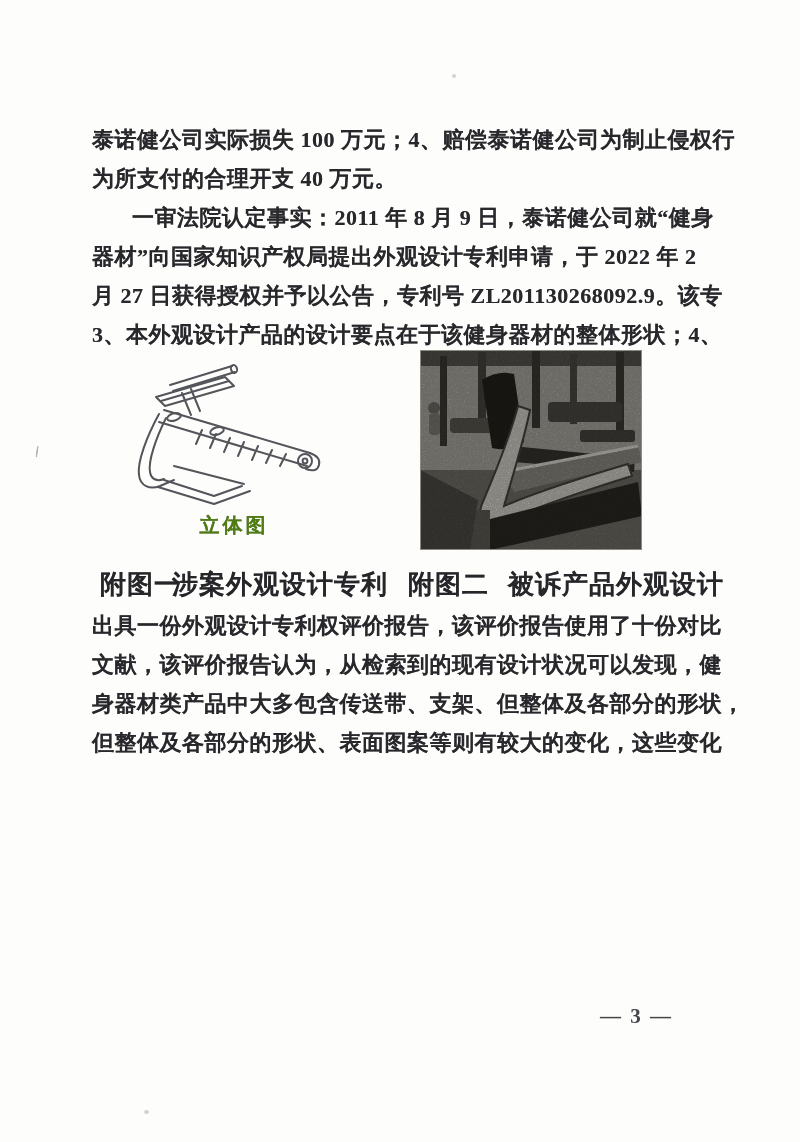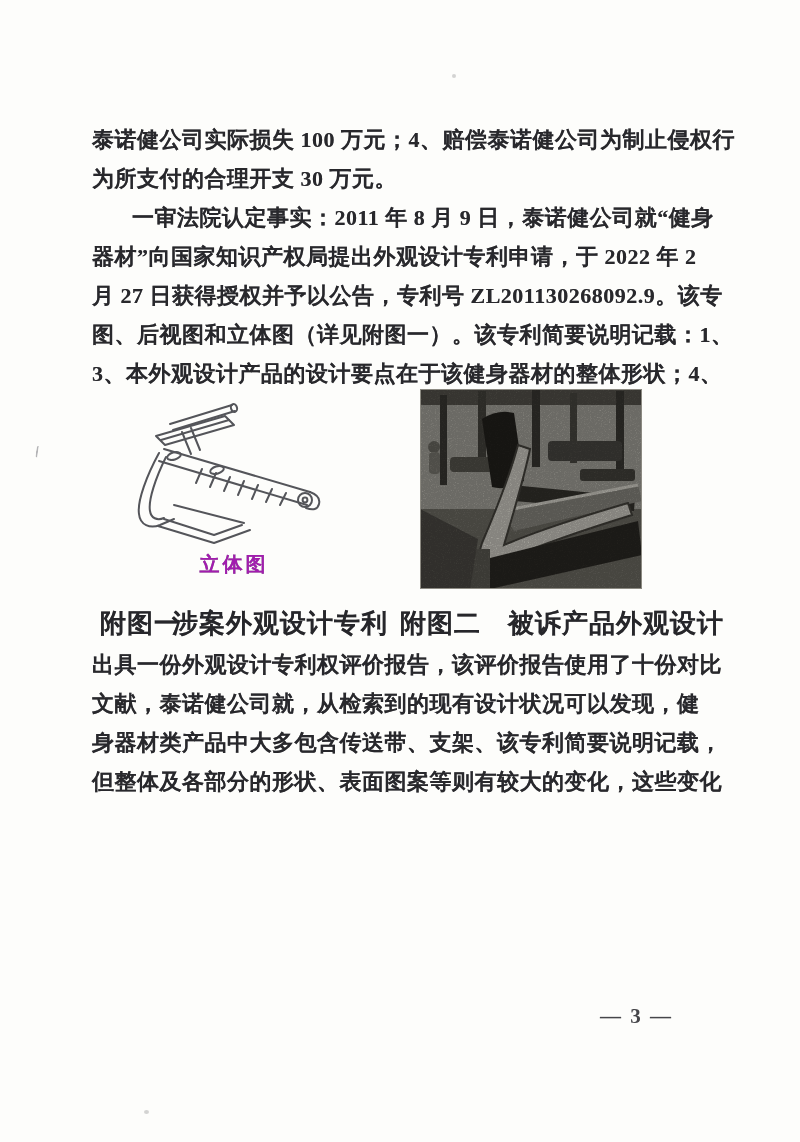--- a/index.html
+++ b/index.html
@@ -26,32 +26,32 @@
     color:#28282c;
     text-shadow:0 0 0.4px rgba(20,20,25,.55);
   }
   .text-line.indent{padding-left:40px;font-family:Liberation Serif, serif;}
   
   .figures{position:relative;height:216px;}
   .fig-drawing{position:absolute;left:36px;top:4px;width:212px;}
   .fig-drawing svg{display:block;}
   .fig-label{
     text-align:center;font-size:20px;font-weight:700;
-    letter-spacing:3px;color:#a21caf;margin-top:2px;
+    letter-spacing:3px;color:#4d7c0f;margin-top:2px;
     text-shadow:0 0 0.4px rgba(20,20,25,.5);
   }
   .fig-photo{position:absolute;left:328px;top:-4px;width:222px;height:200px;}
   .fig-photo svg{display:block;}
   
   .captions{position:relative;height:36px;font-size:26px;font-weight:600;}
   .captions span{position:absolute;top:0;line-height:30px;white-space:nowrap;
     letter-spacing:1px;text-shadow:0 0 0.4px rgba(20,20,25,.55);}
   .cap-tag1{left:8px;}
   .cap-title1{left:80px;}
-  .cap-tag2{left:308px;text-align:right;}
+  .cap-tag2{left:316px;text-align:right;}
   .cap-title2{left:416px;}
   
   .page-number{
     position:absolute;left:600px;top:1004px;width:100px;
     font-size:21px;letter-spacing:2px;color:#46464a;
     font-weight:600;white-space:nowrap;
   }
   
   .artifact{position:absolute;pointer-events:none;}
   .artifact-tick{left:36px;top:446px;width:4px;height:12px;
@@ -61,28 +61,27 @@
 </style>
 </head>
 <body>
 
 <div class="page">
 
   <div class="content">
 
     <div class="para">
         <div class="text-line">泰诺健公司实际损失 100 万元；4、赔偿泰诺健公司为制止侵权行</div>
-        <div class="text-line">为所支付的合理开支 30 万元。</div>
+        <div class="text-line">为所支付的合理开支 40 万元。</div>
       </div>
 
     <div class="para">
         <div class="text-line indent">一审法院认定事实：2011 年 8 月 9 日，泰诺健公司就“健身</div>
         <div class="text-line">器材”向国家知识产权局提出外观设计专利申请，于 2022 年 2</div>
         <div class="text-line">月 27 日获得授权并予以公告，专利号 ZL201130268092.9。该专</div>
-        <div class="text-line">图、后视图和立体图（详见附图一）。该专利简要说明记载：1、</div>
         <div class="text-line">3、本外观设计产品的设计要点在于该健身器材的整体形状；4、</div>
       </div>
 
     <div class="figures">
 
       <div class="fig-drawing">
         <svg width="212" height="152" viewBox="0 0 212 152">
           <g fill="none" stroke="#54555a" stroke-width="2" stroke-linecap="round" stroke-linejoin="round">
 
             <path d="M42,27 L104,8"></path>
@@ -173,22 +172,22 @@
 
     <div class="captions">
       <span class="cap-tag1">附图一</span>
       <span class="cap-title1">涉案外观设计专利</span>
       <span class="cap-tag2">附图二</span>
       <span class="cap-title2">被诉产品外观设计</span>
     </div>
 
     <div class="para">
         <div class="text-line">出具一份外观设计专利权评价报告，该评价报告使用了十份对比</div>
-        <div class="text-line">文献，泰诺健公司就，从检索到的现有设计状况可以发现，健</div>
-        <div class="text-line">身器材类产品中大多包含传送带、支架、该专利简要说明记载，</div>
+        <div class="text-line">文献，该评价报告认为，从检索到的现有设计状况可以发现，健</div>
+        <div class="text-line">身器材类产品中大多包含传送带、支架、但整体及各部分的形状，</div>
         <div class="text-line">但整体及各部分的形状、表面图案等则有较大的变化，这些变化</div>
       </div>
 
   </div>
 
   <div class="page-number">— 3 —</div>
 
   <div class="artifact artifact-tick"></div>
   <div class="artifact speck-1"></div>
   <div class="artifact speck-2"></div>

